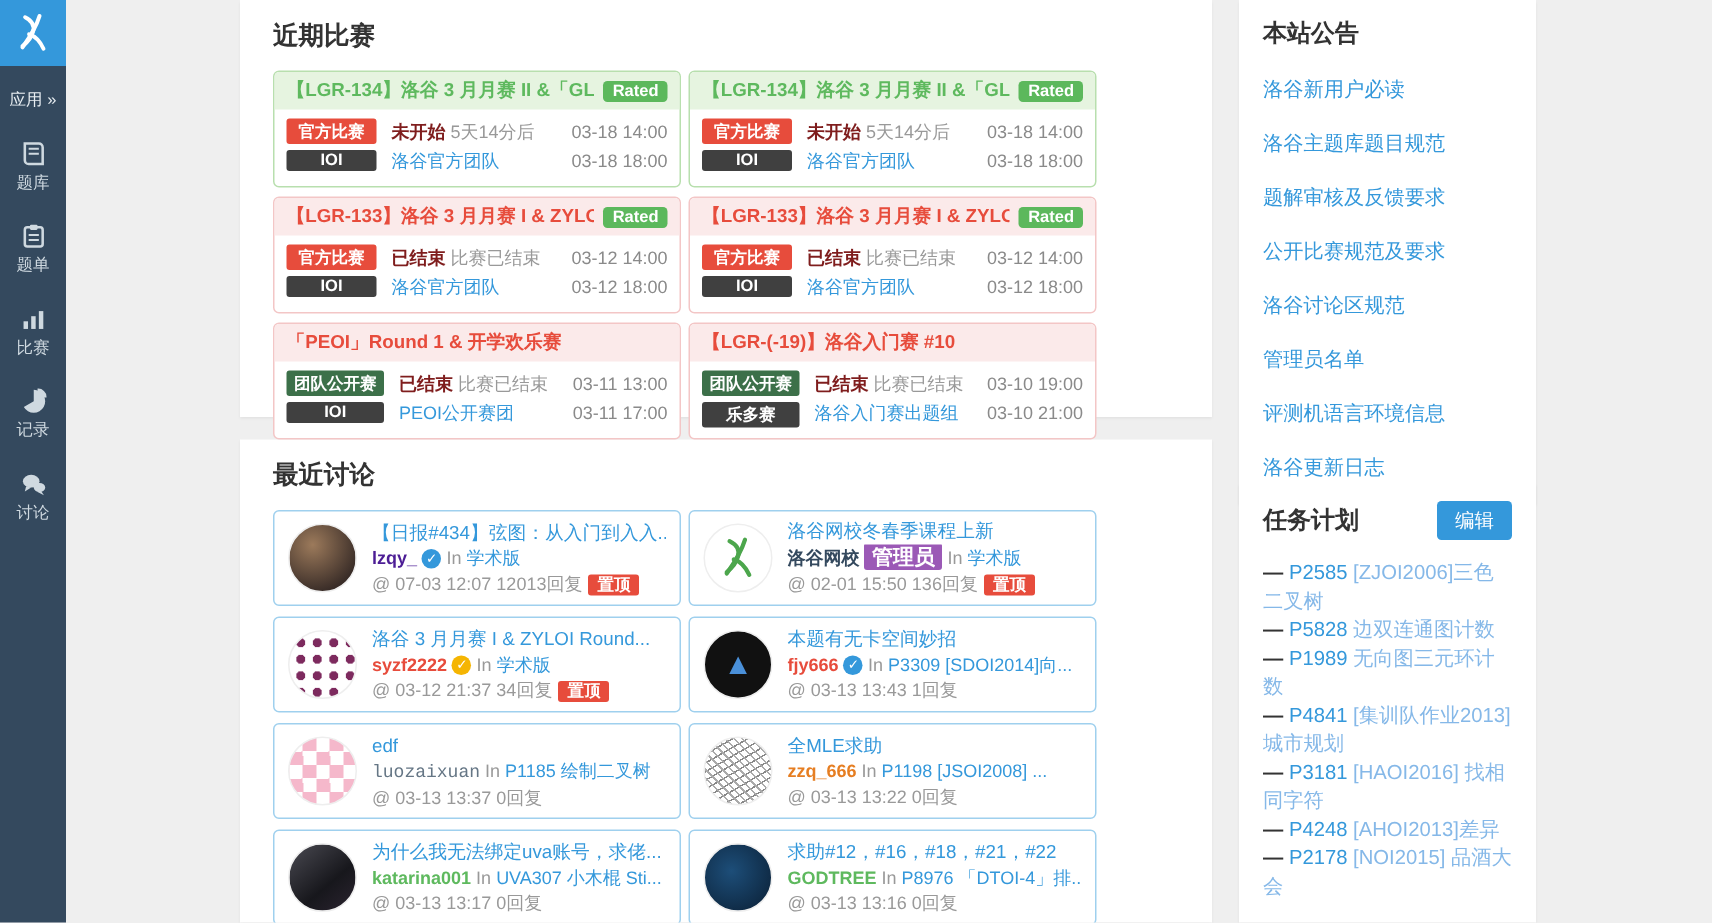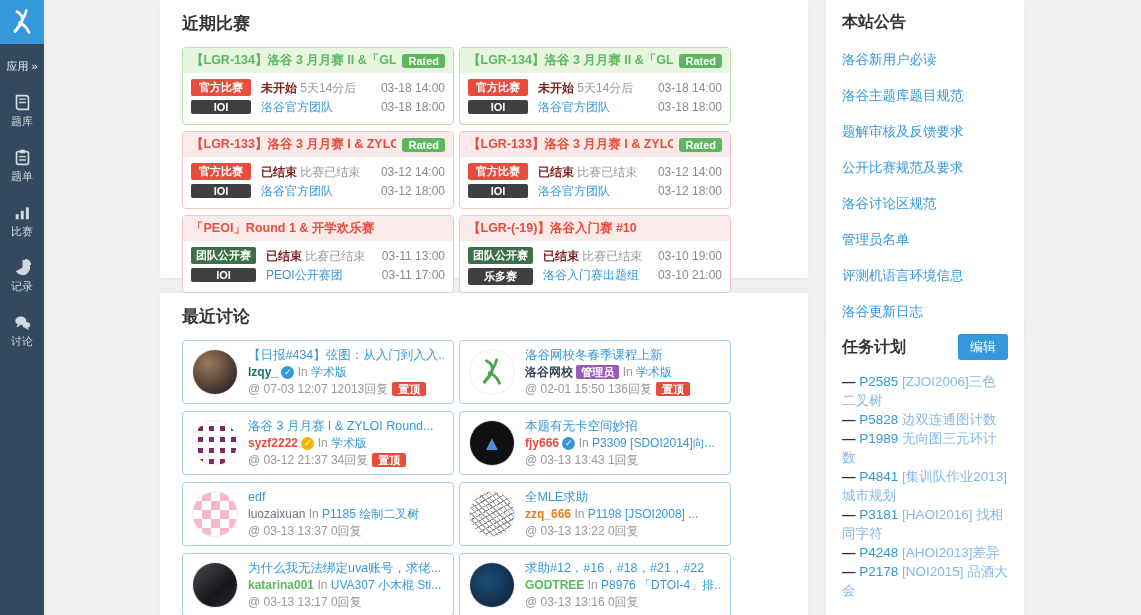--- a/index.html
+++ b/index.html
@@ -43,31 +43,31 @@
 
   .disc-grid { display:grid; grid-template-columns:272px 272px; column-gap:5px; row-gap:7px; }
   .disc-card { height:64px; border:1px solid #9fd0ee; border-radius:4px; background:#fff; display:flex; align-items:center; padding:8px 9px; gap:10px; }
   .avatar { flex:none; width:46px; height:46px; border-radius:50%; border:1px solid #eee; cursor:pointer;
             display:flex; align-items:center; justify-content:center; overflow:hidden; }
   .d-info { flex:1; min-width:0; font-size:12px; line-height:16px; }
   .d-title { color:#3498db; font-size:12.5px; white-space:nowrap; overflow:hidden; cursor:pointer; margin-bottom:1px; }
   .d-author-line { color:#999; white-space:nowrap; overflow:hidden; }
   .d-meta { color:#999; white-space:nowrap; margin-top:1px; }
   .uname { font-weight:bold; cursor:pointer; }
-  .u-blue   { color:#0f766e; }
+  .u-blue   { color:#4c1d95; }
   .u-dark   { color:#34495e; }
   .u-red    { color:#e74c3c; }
-  .u-gray   { color:#657685; font-weight:normal; }
+  .u-gray   { color:#657685; font-weight:normal;font-family:Liberation Mono, monospace; }
   .u-orange { color:#e67e22;text-align:center; }
   .u-green  { color:#5eb95e; }
   .flink { color:#3498db; cursor:pointer; }
   .check { display:inline-block; width:13px; height:13px; border-radius:50%; color:#fff; font-size:9px; line-height:13px; text-align:center; vertical-align:1px; }
   .check-blue { background:#3498db; }
   .check-gold { background:#f5b502; }
-  .badge-admin { background:#9b59b6; color:#fff; font-size:11px; font-weight:bold; padding:1px 5px; border-radius:2px; }
+  .badge-admin { background:#9b59b6; color:#fff; font-size:14px; font-weight:bold; padding:1px 5px; border-radius:2px; }
   .pin-badge { background:#e74c3c; color:#fff; font-size:11px; font-weight:bold; padding:1px 6px; border-radius:2px; margin-left:4px; }
 
   
   .av-lzqy    { background:radial-gradient(circle at 35% 30%, #9c7a5b, #3a2d28 75%); }
   .av-wangxiao{ background:#fff; }
   .av-syzf    { background:#fff radial-gradient(#7d2a5e 3px, transparent 3px); background-size:11px 11px; background-position:2px 2px; }
   .av-fjy     { background:#111; color:#4a90d9; font-size:20px; }
   .av-luozai  { background:repeating-conic-gradient(#f5b8cb 0% 25%, #fff 0% 50%); background-size:18px 18px; }
   .av-zzq     { background:#fff; background-image:repeating-linear-gradient(45deg,#aaa 0 1px,transparent 1px 4px), repeating-linear-gradient(-30deg,#888 0 1px,transparent 1px 5px); }
   .av-katarina{ background:linear-gradient(140deg,#4a4a52,#17171c 60%,#2b2430); }

